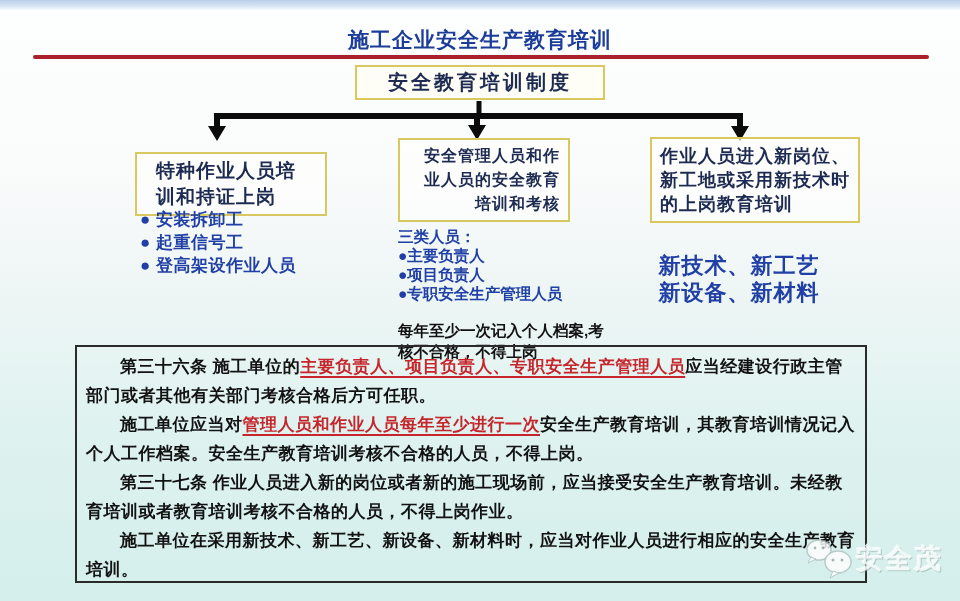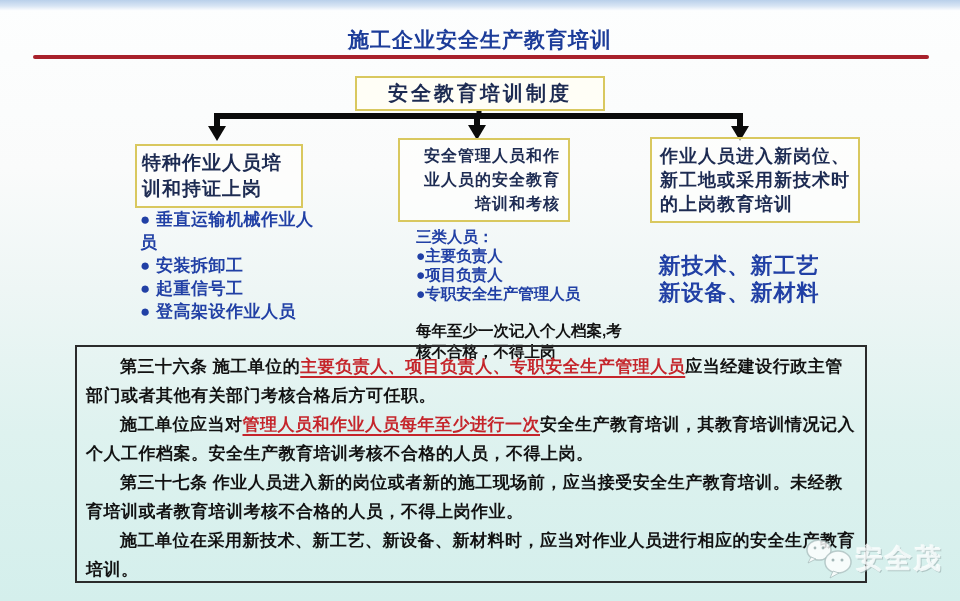--- a/index.html
+++ b/index.html
@@ -20,31 +20,31 @@
     position:absolute; left:33px; top:55px; width:896px; height:4px;
     background:#a8212b; border-radius:2px;
   }
   .connectors { position:absolute; left:0; top:0; z-index:1; }
   .gold-box {
     position:absolute; z-index:2; box-sizing:border-box;
     border:2px solid #d9c85f; background:rgba(255,255,254,0.6);
     color:#1d2b52; font-weight:bold; letter-spacing:1px;
   }
   .root-box {
-    left:355px; top:76px; width:250px; height:35px;
+    left:355px; top:65px; width:250px; height:35px;
     background:#fffef6; text-align:center; font-size:20px; line-height:31px; letter-spacing:3px;
   }
-  .b1 { left:135px; top:144px; width:168px; font-size:19px; line-height:26px; padding:4px 5px; }
+  .b1 { left:135px; top:152px; width:192px; font-size:19px; line-height:26px; padding:4px 19px; }
   .b2 { left:398px; top:138px; width:172px; font-size:16px; line-height:24px; padding:4px 8px;text-align:right; }
   .b3 { left:650px; top:137px; width:210px; font-size:18px; line-height:24px; padding:5px 8px; }
   .b1-list {
     position:absolute; z-index:2; left:140px; top:208px; width:190px;
     color:#2140a5; font-size:17px; font-weight:bold; line-height:23px; letter-spacing:0.5px;
   }
-  .b2-block { position:absolute; z-index:2; left:416px; top:227px; width:215px; font-weight:bold; }
+  .b2-block { position:absolute; z-index:2; left:398px; top:227px; width:215px; font-weight:bold; }
   .b2-intro, .b2-list div { color:#2140a5; font-size:15.5px; line-height:19px; }
   .b2-note { color:#121212; font-size:15.5px; line-height:21px; margin-top:17px; }
   .b3-note {
     position:absolute; z-index:2; left:648px; top:252px; width:182px; text-align:center;
     color:#2140a5; font-size:22px; font-weight:bold; line-height:27px; letter-spacing:1px;
   }
   .regulations {
     position:absolute; z-index:2; left:75px; top:345px; width:792px; height:238px;
     box-sizing:border-box; border:2px solid #2b2b2b; padding:5px 9px 0 9px;
     color:#121212; font-size:17px; font-weight:bold; line-height:29px; letter-spacing:0.5px;
@@ -77,21 +77,20 @@
     <line x1="477" y1="116" x2="477" y2="129" stroke="#0b0b0b" stroke-width="6"></line>
     <polygon points="208,126 226,126 217,141" fill="#0b0b0b"></polygon>
     <polygon points="468,125 486,125 477,140" fill="#0b0b0b"></polygon>
     <polygon points="731,126 749,126 740,141" fill="#0b0b0b"></polygon>
   </svg>
 
   <div class="gold-box root-box">安全教育培训制度</div>
 
   <div class="gold-box b1">特种作业人员培训和持证上岗</div>
   <div class="b1-list">
-    <div>● 垂直运输机械作业人员</div>
     <div>● 安装拆卸工</div>
     <div>● 起重信号工</div>
     <div>● 登高架设作业人员</div>
   </div>
 
   <div class="gold-box b2">安全管理人员和作业人员的安全教育培训和考核</div>
   <div class="b2-block">
     <div class="b2-intro">三类人员：</div>
     <div class="b2-list">
       <div>●主要负责人</div>

